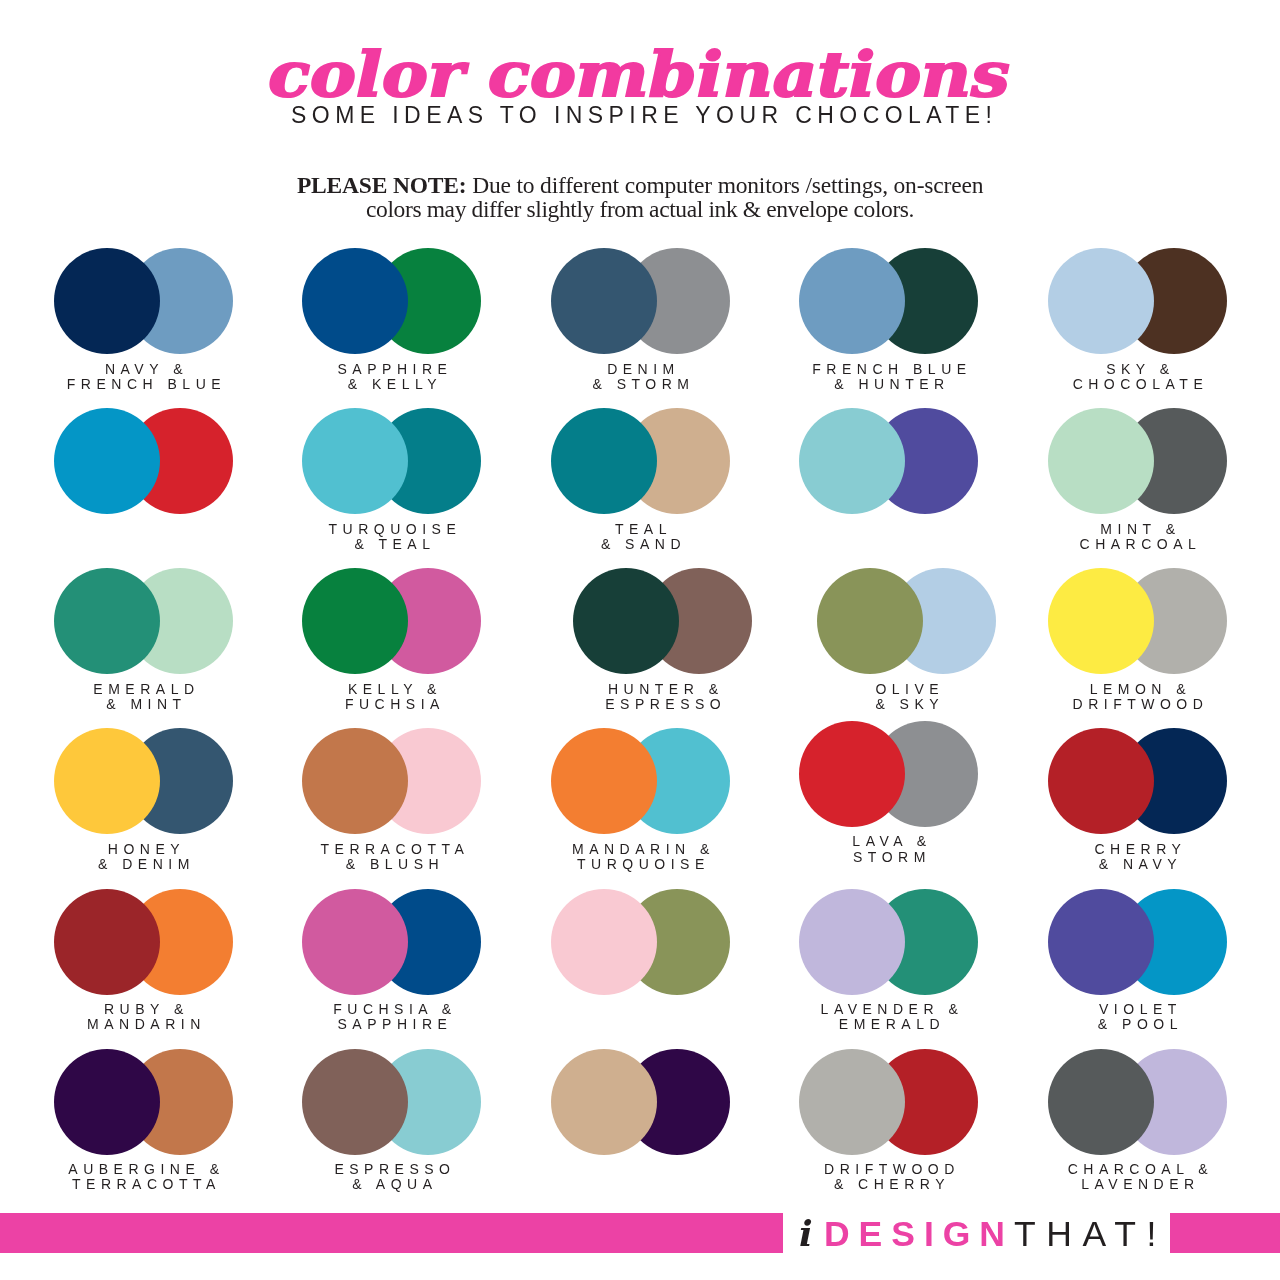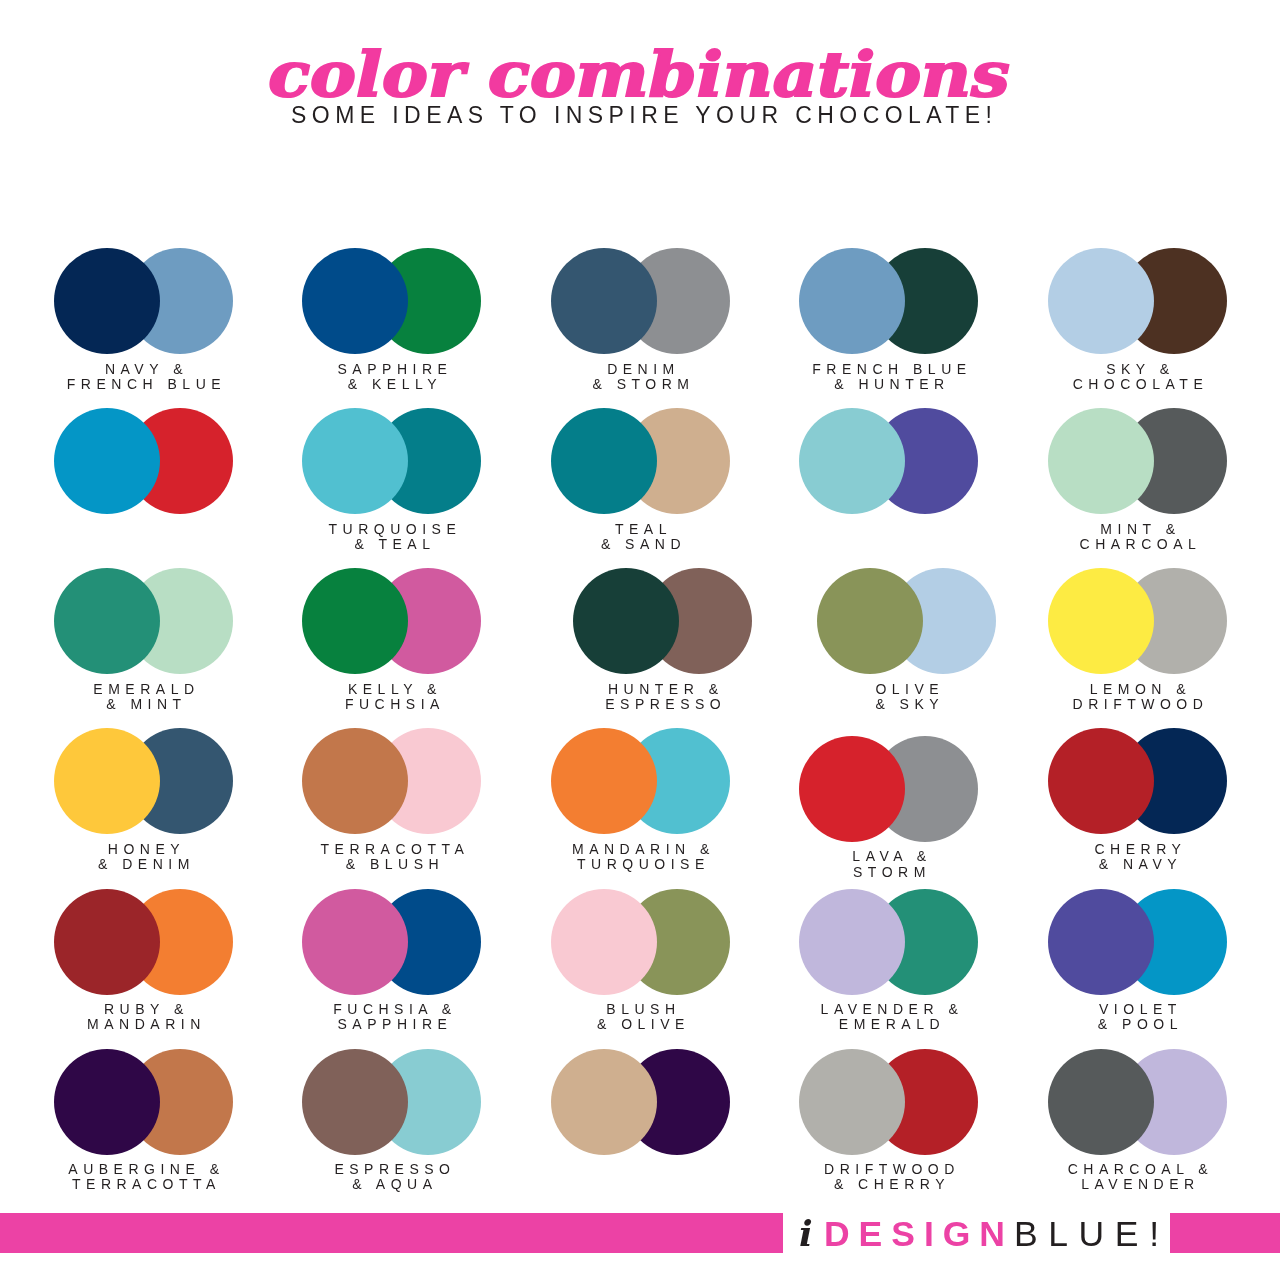--- a/index.html
+++ b/index.html
@@ -51,20 +51,21 @@
   .logo .design{color:#EC42A5;letter-spacing:9px;}
   .logo .that{color:#231f20;font-weight:400;letter-spacing:10.6px;}
 </style>
 </head>
 <body>
 
 <div id="page">
 
   <div class="title">color combinations</div>
   <div class="subtitle">SOME IDEAS TO INSPIRE YOUR CHOCOLATE!</div>
+  <div class="note"><span class="lbl-b">PLEASE NOTE:</span><span> Due to different computer monitors /settings, on-screen</span><br><span class="ln2">colors may differ slightly from actual ink &amp; envelope colors.</span></div>
 
   <div id="grid">
       <div class="cell" style="left: 53.7px; top: 248.3px;">
         <div class="pair">
           <div class="dot r" style="background: rgb(110, 156, 193);"></div>
           <div class="dot l" style="background: rgb(4, 39, 85);"></div>
         </div>
         <div class="lbl">
           <span>NAVY &amp;</span>
           <span>FRENCH BLUE</span>
@@ -225,21 +226,21 @@
       <div class="cell" style="left: 550.7px; top: 728.48px;">
         <div class="pair">
           <div class="dot r" style="background: rgb(81, 192, 208);"></div>
           <div class="dot l" style="background: rgb(243, 126, 49);"></div>
         </div>
         <div class="lbl">
           <span>MANDARIN &amp;</span>
           <span>TURQUOISE</span>
         </div>
       </div>
-      <div class="cell" style="left: 799.2px; top: 736px;">
+      <div class="cell" style="left: 799.2px; top: 721px;">
         <div class="pair">
           <div class="dot r" style="background: rgb(141, 143, 146);"></div>
           <div class="dot l" style="background: rgb(214, 34, 44);"></div>
         </div>
         <div class="lbl">
           <span>LAVA &amp;</span>
           <span>STORM</span>
         </div>
       </div>
       <div class="cell" style="left: 1047.7px; top: 728.48px;">
@@ -269,24 +270,20 @@
         </div>
         <div class="lbl">
           <span>FUCHSIA &amp;</span>
           <span>SAPPHIRE</span>
         </div>
       </div>
       <div class="cell" style="left: 550.7px; top: 888.54px;">
         <div class="pair">
           <div class="dot r" style="background: rgb(137, 148, 89);"></div>
           <div class="dot l" style="background: rgb(249, 201, 210);"></div>
-        </div>
-        <div class="lbl">
-          <span>BLUSH</span>
-          <span>&amp; OLIVE</span>
         </div>
       </div>
       <div class="cell" style="left: 799.2px; top: 888.54px;">
         <div class="pair">
           <div class="dot r" style="background: rgb(35, 144, 119);"></div>
           <div class="dot l" style="background: rgb(192, 183, 220);"></div>
         </div>
         <div class="lbl">
           <span>LAVENDER &amp;</span>
           <span>EMERALD</span>
@@ -346,16 +343,16 @@
         <div class="lbl">
           <span>CHARCOAL &amp;</span>
           <span>LAVENDER</span>
         </div>
       </div>
     </div>
 
   <div class="bar left"></div>
   <div class="bar right"></div>
   <div class="logo">
-    <span class="i">i</span><span class="design">DESIGN</span><span class="that">BLUE!</span>
+    <span class="i">i</span><span class="design">DESIGN</span><span class="that">THAT!</span>
   </div>
 
 </div>
 
 </body></html>

